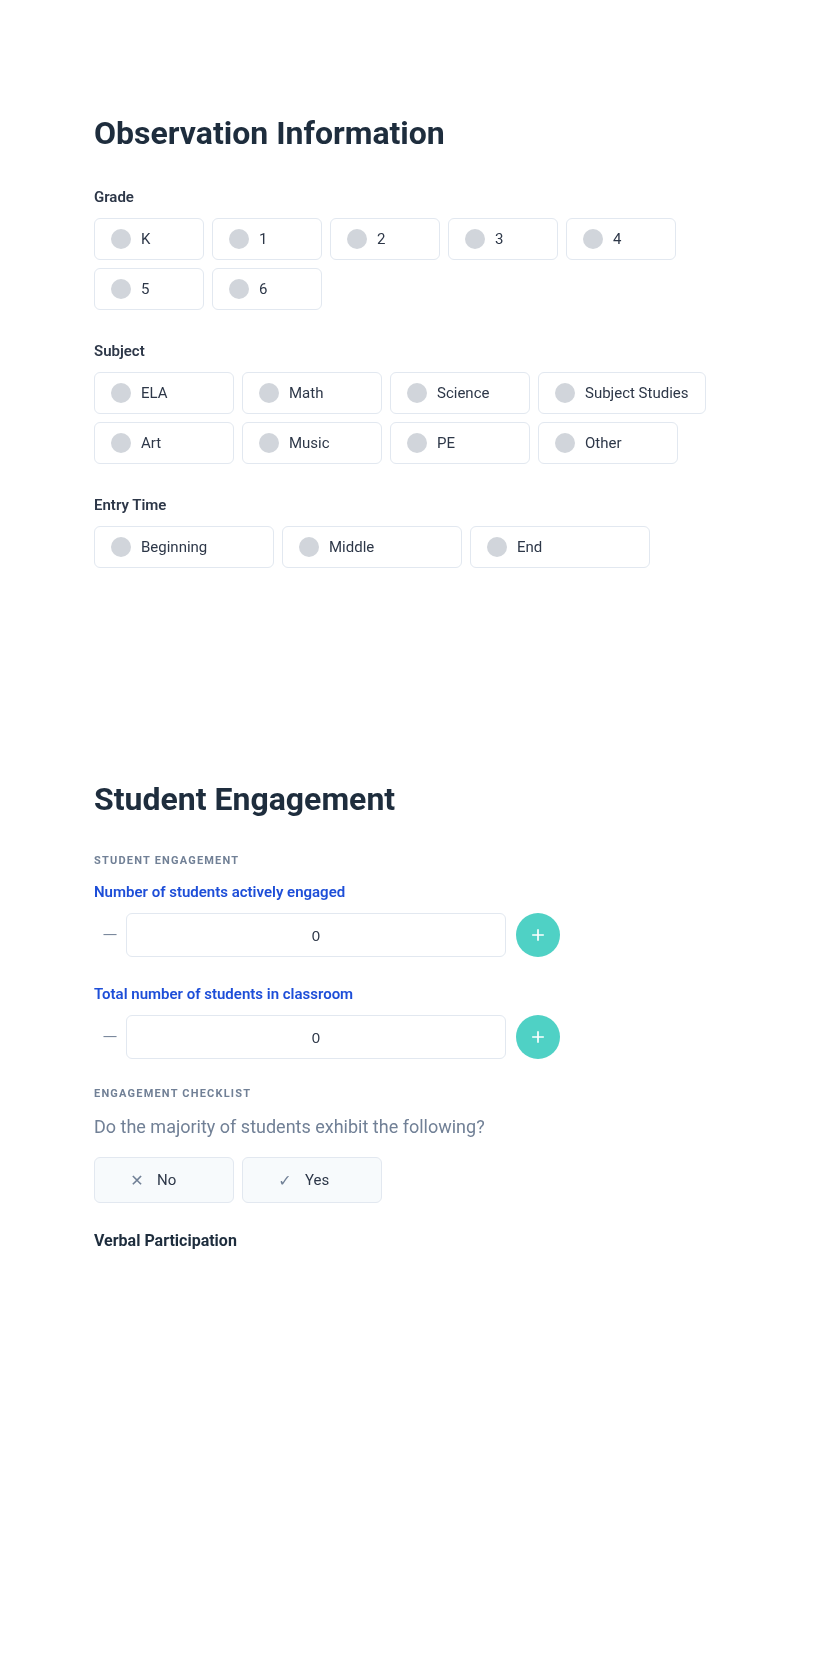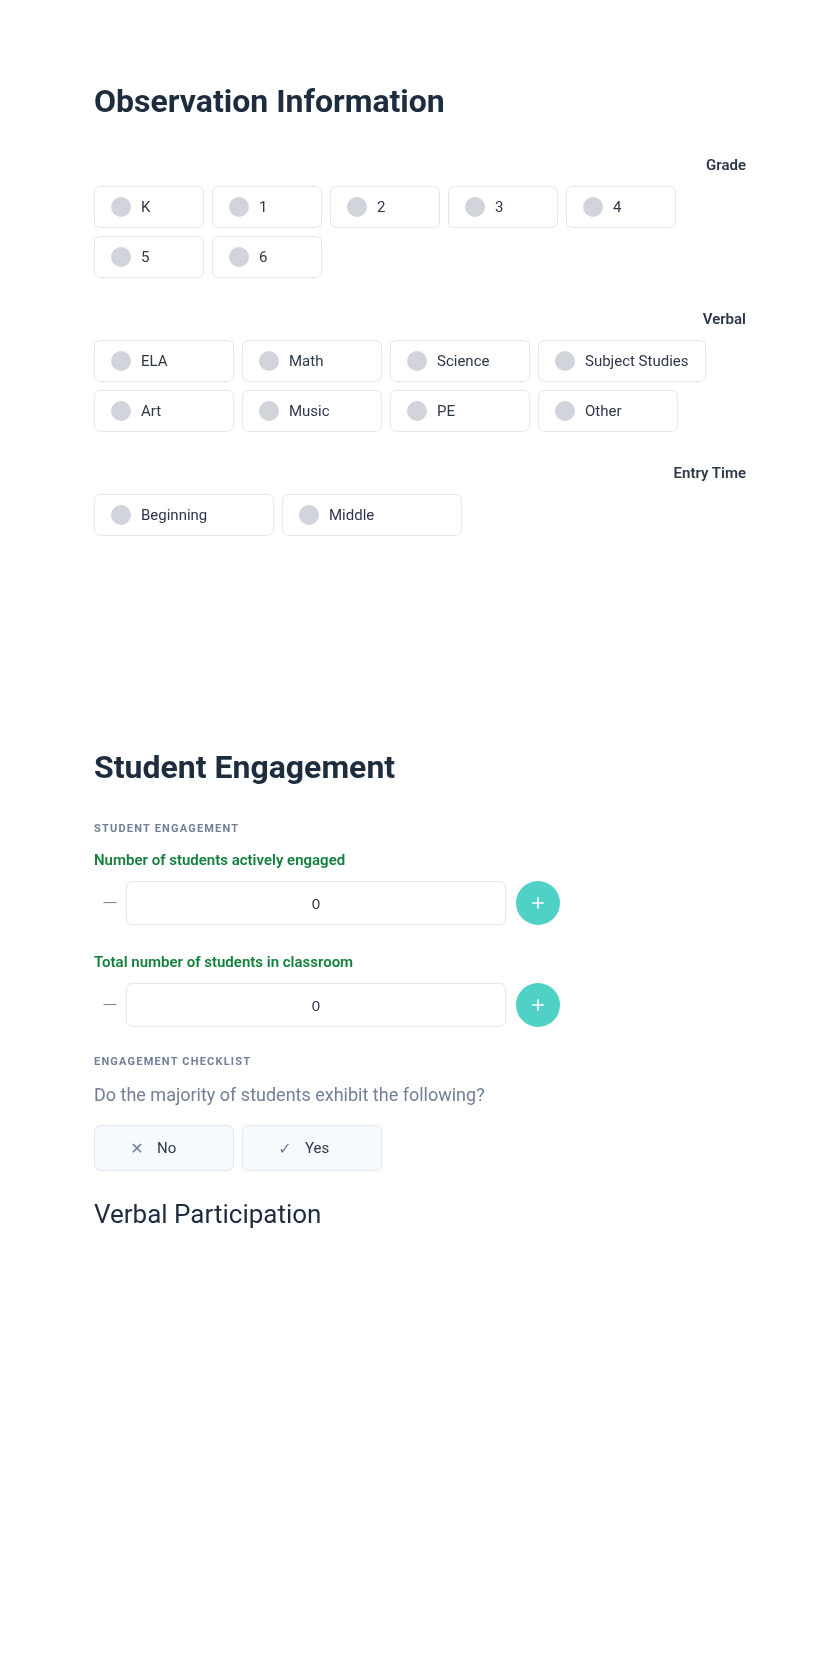--- a/index.html
+++ b/index.html
@@ -11,39 +11,39 @@
     body {
       font-family: -apple-system, BlinkMacSystemFont, 'Segoe UI', Roboto, sans-serif;
       background: #ffffff;
       color: #2d3748;
       width: 840px;
       min-height: 1680px;
     }
 
     .page-container {
       padding: 82px 94px;
+      margin-top: 32px;
     }
 
     .section-title {
       font-size: 32px;
       font-weight: 700;
       color: #1e2d3d;
       margin-bottom: 36px;
     }
 
     .field-label {
       font-size: 15px;
       font-weight: 600;
       color: #2d3748;
       margin-bottom: 12px;
     }
 
     .field-group {
       margin-bottom: 32px;
-      text-align: right;
     }
 
     .radio-grid {
       display: flex;
       flex-wrap: wrap;
       gap: 8px;
     }
 
     .radio-option {
       display: flex;
@@ -80,21 +80,21 @@
       font-weight: 700;
       letter-spacing: 1.2px;
       color: #718096;
       text-transform: uppercase;
       margin-bottom: 16px;
     }
 
     .stepper-label {
       font-size: 15px;
       font-weight: 600;
-      color: #15803d;
+      color: #1d4ed8;
       margin-bottom: 12px;
     }
 
     .stepper-row {
       display: flex;
       align-items: center;
       gap: 0;
       margin-bottom: 28px;
     }
 
@@ -173,22 +173,22 @@
       width: 20px;
       height: 20px;
       display: flex;
       align-items: center;
       justify-content: center;
       font-size: 16px;
       color: #718096;
     }
 
     .verbal-title {
-      font-size: 26px;
-      font-weight: 400;
+      font-size: 16px;
+      font-weight: 700;
       color: #1e2d3d;
     }
   </style>
 </head>
 <body>
 
 <div class="page-container">
 
   <div>
     <h1 class="section-title">Observation Information</h1>
@@ -221,21 +221,21 @@
           <span>5</span>
         </div>
         <div class="radio-option">
           <div class="radio-circle"></div>
           <span>6</span>
         </div>
       </div>
     </div>
 
     <div class="field-group">
-      <div class="field-label">Verbal</div>
+      <div class="field-label">Subject</div>
       <div class="radio-grid">
         <div class="radio-option wide">
           <div class="radio-circle"></div>
           <span>ELA</span>
         </div>
         <div class="radio-option wide">
           <div class="radio-circle"></div>
           <span>Math</span>
         </div>
         <div class="radio-option wide">
@@ -268,20 +268,24 @@
     <div class="field-group">
       <div class="field-label">Entry Time</div>
       <div class="radio-grid">
         <div class="radio-option" style="min-width:180px;">
           <div class="radio-circle"></div>
           <span>Beginning</span>
         </div>
         <div class="radio-option" style="min-width:180px;">
           <div class="radio-circle"></div>
           <span>Middle</span>
+        </div>
+        <div class="radio-option" style="min-width:180px;">
+          <div class="radio-circle"></div>
+          <span>End</span>
         </div>
       </div>
     </div>
   </div>
 
   <div style="height: 120px;"></div>
 
   <div class="engagement-section">
     <h1 class="section-title">Student Engagement</h1>
 

